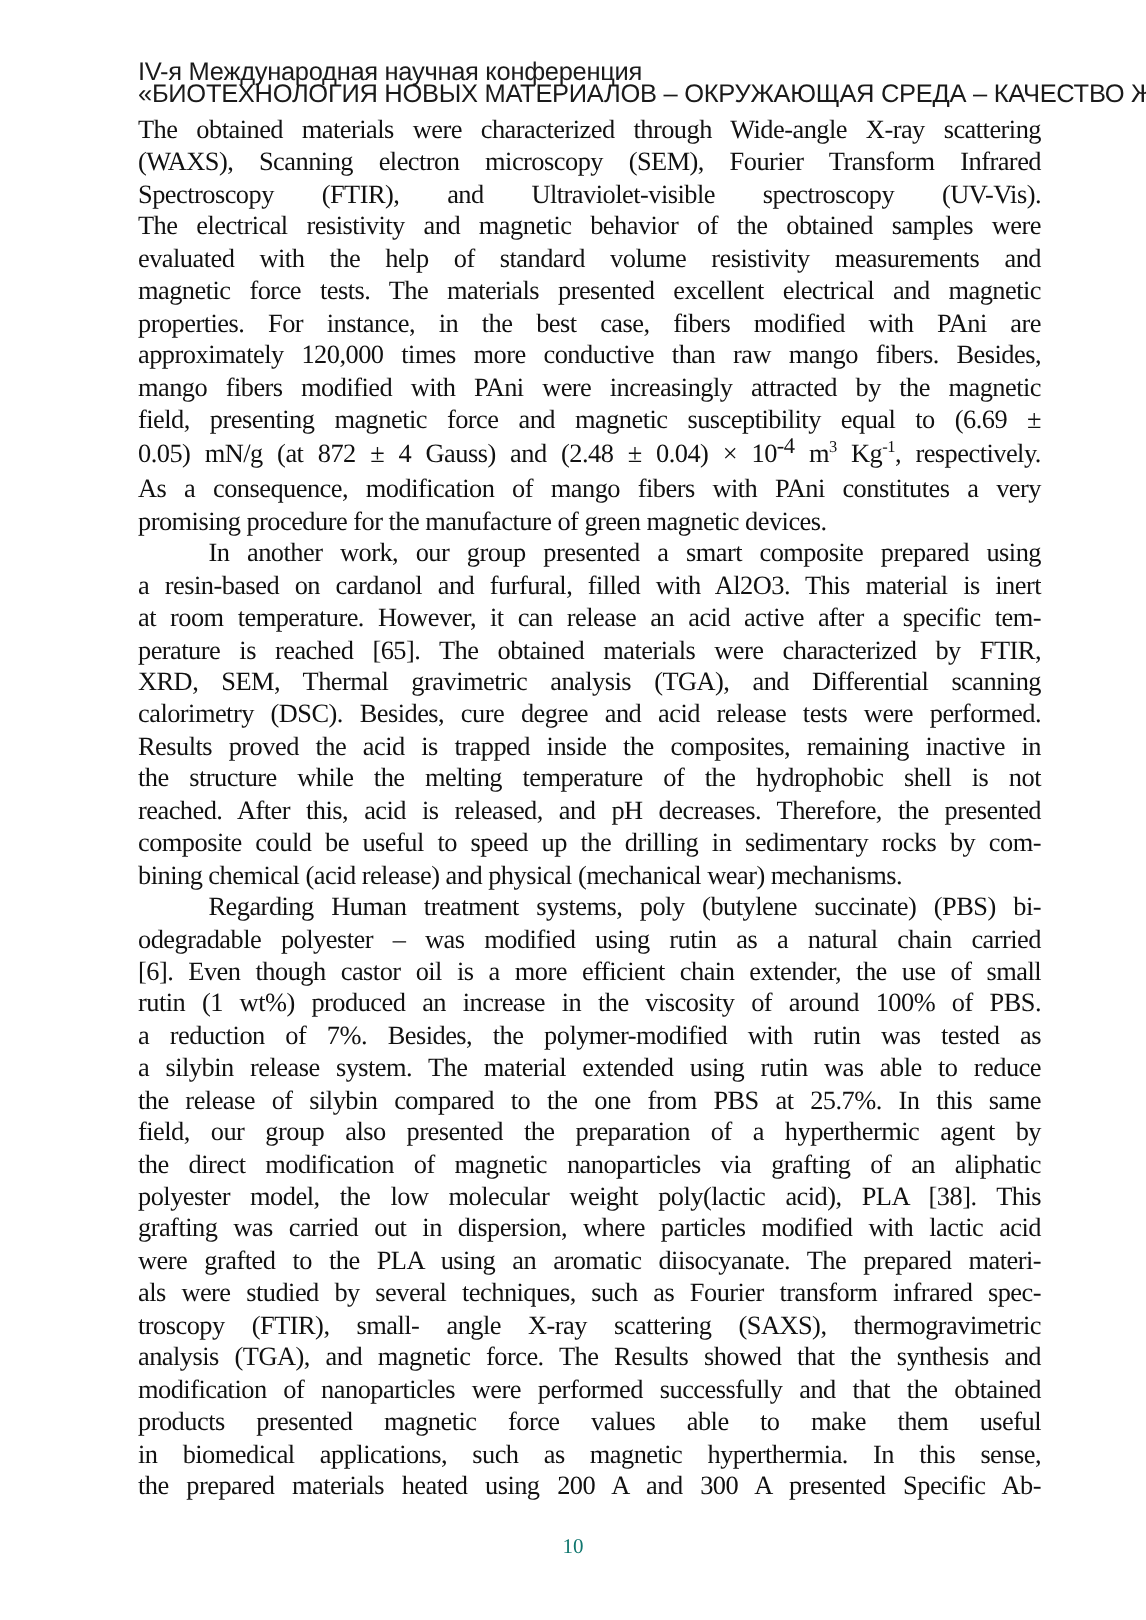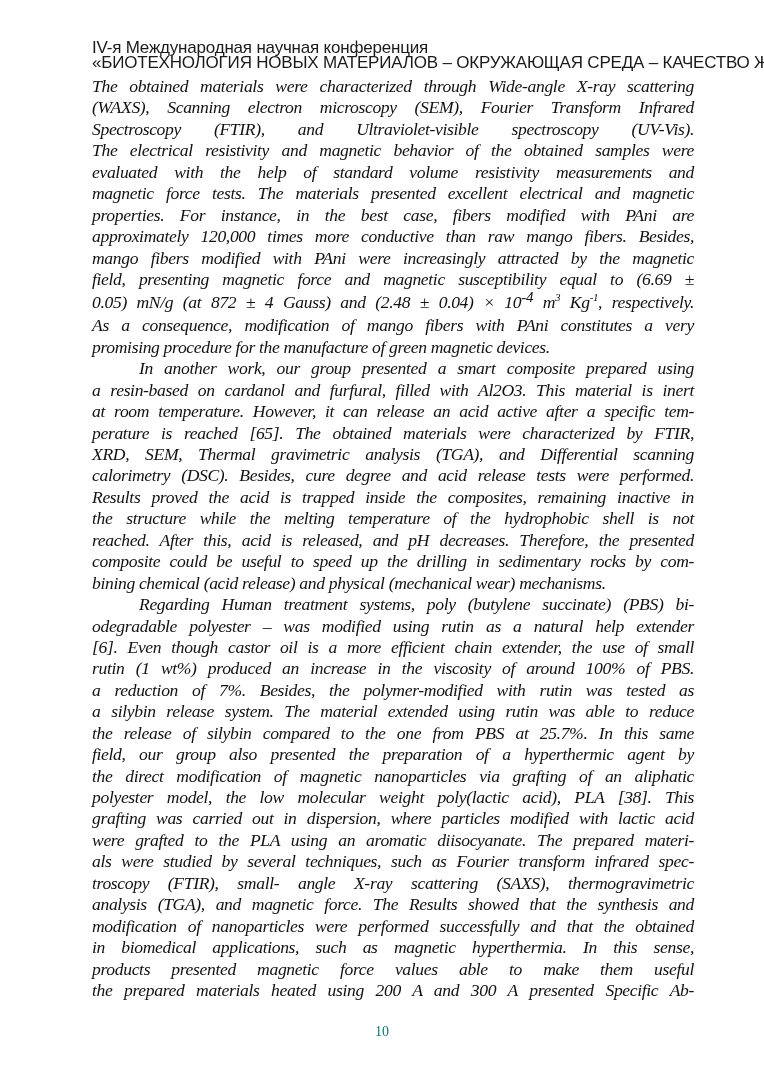--- a/index.html
+++ b/index.html
@@ -36,21 +36,20 @@
     line-height: 21.45px;
     color: #111111;
   }
   .line {
     display: block;
     text-align: justify;
     text-align-last: justify;
     white-space: nowrap;
     height: 21.45px;
     letter-spacing: -0.35px;
-    font-style: italic;
   }
   .line.last {
     text-align-last: left;
   }
   .line.indent {
     padding-left: 47px;
   }
   .line.sup-line {
     height: 23px;
     padding-top: 2px;
@@ -107,34 +106,34 @@
     <span class="line">calorimetry (DSC). Besides, cure degree and acid release tests were performed.</span>
     <span class="line">Results proved the acid is trapped inside the composites, remaining inactive in</span>
     <span class="line">the structure while the melting temperature of the hydrophobic shell is not</span>
     <span class="line">reached. After this, acid is released, and pH decreases. Therefore, the presented</span>
     <span class="line">composite could be useful to speed up the drilling in sedimentary rocks by com-</span>
     <span class="line last">bining chemical (acid release) and physical (mechanical wear) mechanisms.</span>
   </div>
 
   <div>
     <span class="line indent">Regarding Human treatment systems, poly (butylene succinate) (PBS) bi-</span>
-    <span class="line">odegradable polyester – was modified using rutin as a natural help extender</span>
+    <span class="line">odegradable polyester – was modified using rutin as a natural chain carried</span>
     <span class="line">[6]. Even though castor oil is a more efficient chain extender, the use of small</span>
     <span class="line">rutin (1 wt%) produced an increase in the viscosity of around 100% of PBS.</span>
     <span class="line">a reduction of 7%. Besides, the polymer-modified with rutin was tested as</span>
     <span class="line">a silybin release system. The material extended using rutin was able to reduce</span>
     <span class="line">the release of silybin compared to the one from PBS at 25.7%. In this same</span>
     <span class="line">field, our group also presented the preparation of a hyperthermic agent by</span>
     <span class="line">the direct modification of magnetic nanoparticles via grafting of an aliphatic</span>
     <span class="line">polyester model, the low molecular weight poly(lactic acid), PLA [38]. This</span>
     <span class="line">grafting was carried out in dispersion, where particles modified with lactic acid</span>
     <span class="line">were grafted to the PLA using an aromatic diisocyanate. The prepared materi-</span>
     <span class="line">als were studied by several techniques, such as Fourier transform infrared spec-</span>
     <span class="line">troscopy (FTIR), small- angle X-ray scattering (SAXS), thermogravimetric</span>
     <span class="line">analysis (TGA), and magnetic force. The Results showed that the synthesis and</span>
     <span class="line">modification of nanoparticles were performed successfully and that the obtained</span>
+    <span class="line">products presented magnetic force values able to make them useful</span>
     <span class="line">in biomedical applications, such as magnetic hyperthermia. In this sense,</span>
-    <span class="line">products presented magnetic force values able to make them useful</span>
     <span class="line">the prepared materials heated using 200 A and 300 A presented Specific Ab-</span>
   </div>
 </div>
 
 <div class="page-number">10</div>
 
 </body></html>

